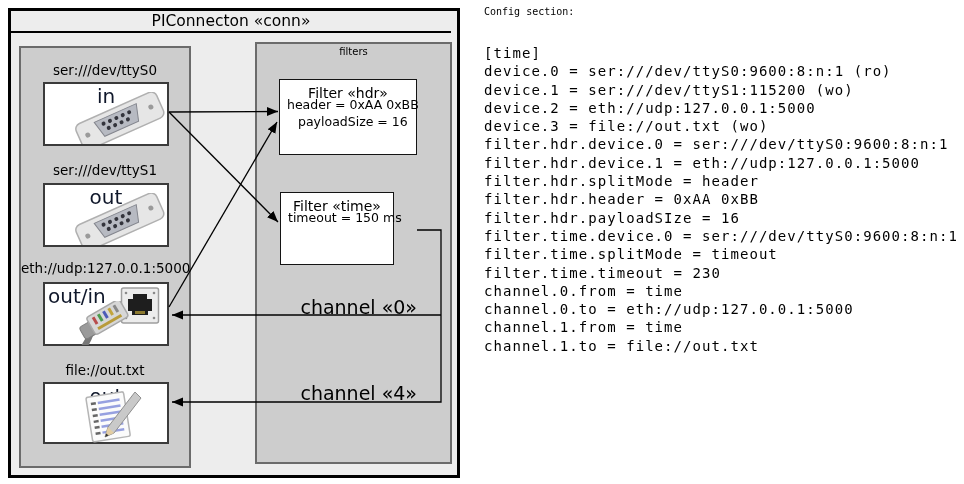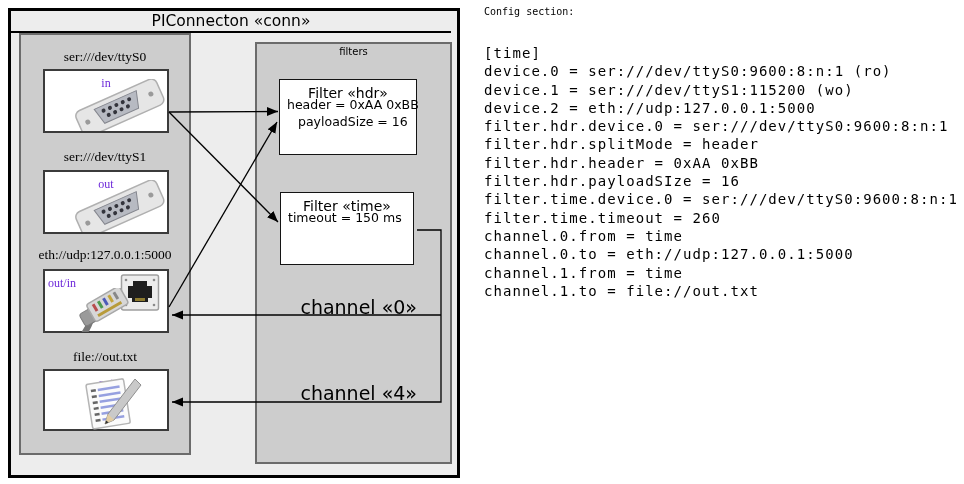--- a/index.html
+++ b/index.html
@@ -14,34 +14,34 @@
   }
   .diagram-title{
     position:absolute;left:0;top:0;right:6px;height:20px;
     border-bottom:2px solid #000;
     text-align:center;font-size:15.5px;line-height:20px;
   }
   
   .panel{
     position:absolute;background:#cdcdcd;border:2px solid #6b6b6b;box-sizing:border-box;
   }
-  .devices-panel{left:8px;top:22px;width:172px;height:422px;font-family:Liberation Serif, serif;}
+  .devices-panel{left:8px;top:35px;width:172px;height:422px;}
   .filters-panel{left:244px;top:31px;width:197px;height:422px;}
   .filters-title{position:absolute;left:0;right:0;top:2px;text-align:center;font-size:10px;}
   
   .device-label{
     position:absolute;left:0;right:0;text-align:center;font-size:13.5px;white-space:nowrap;
   }
   .device-box{
     position:absolute;left:22px;width:126px;height:64px;
     background:#fff;border:2px solid #3b3b3b;box-sizing:border-box;
   }
   .dir{
     position:absolute;top:1px;left:0;width:100%;text-align:center;
-    font-size:12px;line-height:22px;color:#6d28d9;
+    font-size:20px;line-height:22px;color:#0f172a;
   }
   .dir.left{left:3px;width:72%;text-align:left;}
   .device-box svg{position:absolute;}
   
   .filter-box{
     position:absolute;background:#fff;border:1px solid #141414;box-sizing:border-box;
   }
   .filter-title{position:absolute;left:0;right:0;top:5px;text-align:center;font-size:14px;}
   .filter-props{position:absolute;left:7px;top:16px;font-size:12.5px;line-height:17px;white-space:nowrap;text-align:center;}
   
@@ -174,21 +174,21 @@
       <div class="filters-title">filters</div>
 
       <div class="filter-box" style="left:22px;top:35px;width:138px;height:76px">
         <div class="filter-title">Filter «hdr»</div>
         <div class="filter-props">
           <div>header = 0xAA 0xBB</div>
           <div>payloadSize = 16</div>
         </div>
       </div>
 
-      <div class="filter-box" style="left:23px;top:148px;width:134px;height:73px">
+      <div class="filter-box" style="left:23px;top:148px;width:114px;height:73px">
         <div class="filter-title">Filter «time»</div>
         <div class="filter-props">
           <div>timeout = 150 ms</div>
         </div>
       </div>
 
       <div class="channel-label" style="right:33px;top:252px">channel «0»</div>
       <div class="channel-label" style="right:33px;top:338px">channel «4»</div>
     </div>
   </div>
@@ -211,26 +211,29 @@
     <line x1="441" y1="315" x2="172" y2="315" stroke="#000" stroke-width="1.3" marker-end="url(#ah)"></line>
   </svg>
 
   <div class="config">
     <div class="config-heading">Config section:</div>
     <div class="config-lines">
       <div class="config-line">[time]</div>
       <div class="config-line">device.0 = ser:///dev/ttyS0:9600:8:n:1 (ro)</div>
       <div class="config-line">device.1 = ser:///dev/ttyS1:115200 (wo)</div>
       <div class="config-line">device.2 = eth://udp:127.0.0.1:5000</div>
+      <div class="config-line">device.3 = file://out.txt (wo)</div>
       <div class="config-line">filter.hdr.device.0 = ser:///dev/ttyS0:9600:8:n:1</div>
+      <div class="config-line">filter.hdr.device.1 = eth://udp:127.0.0.1:5000</div>
       <div class="config-line">filter.hdr.splitMode = header</div>
       <div class="config-line">filter.hdr.header = 0xAA 0xBB</div>
       <div class="config-line">filter.hdr.payloadSIze = 16</div>
       <div class="config-line">filter.time.device.0 = ser:///dev/ttyS0:9600:8:n:1</div>
-      <div class="config-line">filter.time.timeout = 260</div>
+      <div class="config-line">filter.time.splitMode = timeout</div>
+      <div class="config-line">filter.time.timeout = 230</div>
       <div class="config-line">channel.0.from = time</div>
       <div class="config-line">channel.0.to = eth://udp:127.0.0.1:5000</div>
       <div class="config-line">channel.1.from = time</div>
       <div class="config-line">channel.1.to = file://out.txt</div>
     </div>
   </div>
 
 </div>
 
 </body></html>

